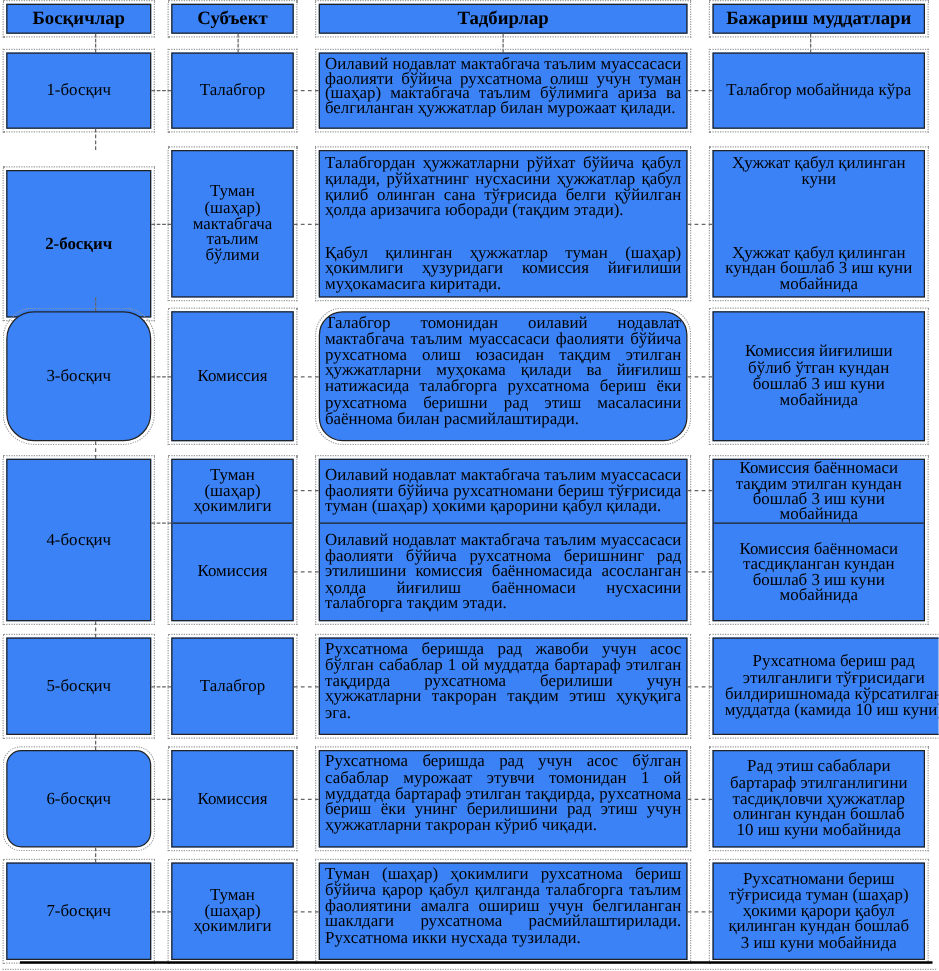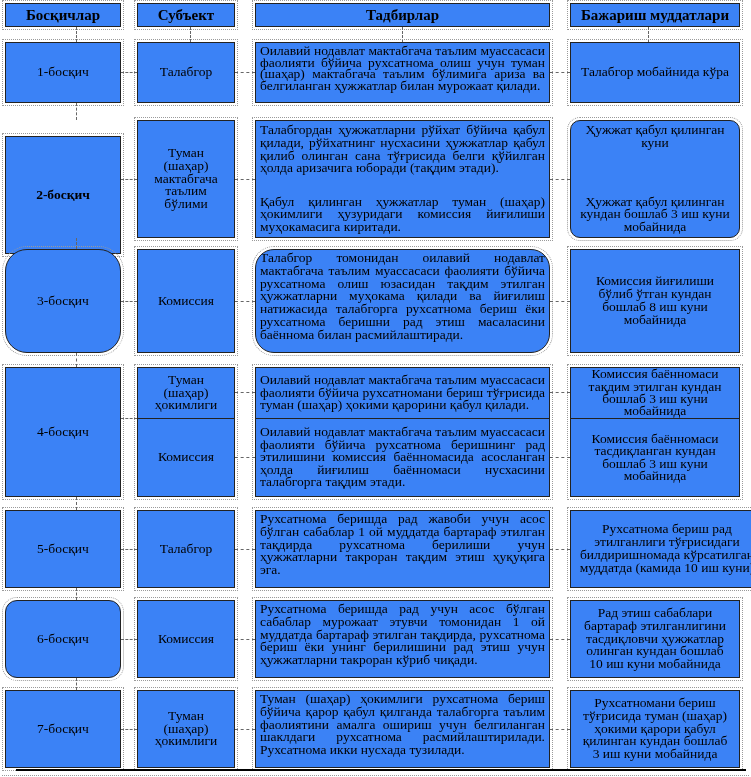--- a/index.html
+++ b/index.html
@@ -35,21 +35,21 @@
     padding:2px 4px;
     text-align:justify;
   }
   .lh-tight{line-height:11.6px;}
   .spread{
     display:flex;flex-direction:column;justify-content:space-between;
     padding:3px 4px;
   }
   .spread-c{
     display:flex;flex-direction:column;justify-content:space-between;
-    padding:3px 8px;text-align:center;border-radius:10px;
+    padding:3px 8px;text-align:center;
   }
   .split{display:flex;flex-direction:column;padding:0;}
   .cell{
     box-sizing:border-box;
     display:flex;align-items:center;justify-content:center;
     text-align:center;
     padding:0 8px;
     line-height:12.4px;
   }
   .cell-j{
@@ -102,21 +102,21 @@
     <div>Ҳужжат қабул қилинган кундан бошлаб 3 иш куни мобайнида</div>
   </div>
   <div class="hconn" style="left:121px;top:179px;width:16px;"></div>
   <div class="hconn" style="left:235px;top:179px;width:20px;"></div>
   <div class="hconn" style="left:550px;top:179px;width:20px;"></div>
   <div class="vconn" style="left:76px;top:238px;height:11px;"></div>
 
   <div class="box center" style="left:5px;top:249px;width:116px;height:104px;border-radius:22px;">3-босқич</div>
   <div class="box center pad-n" style="left:137px;top:249px;width:98px;height:104px;">Комиссия</div>
   <div class="box just" style="left:255px;top:249px;width:295px;height:104px;border-radius:19px;">Талабгор томонидан оилавий нодавлат мактабгача таълим муассасаси фаолияти бўйича рухсатнома олиш юзасидан тақдим этилган ҳужжатларни муҳокама қилади ва йиғилиш натижасида талабгорга рухсатнома бериш ёки рухсатнома беришни рад этиш масаласини баённома билан расмийлаштиради.</div>
-  <div class="box center pad-n" style="left:570px;top:249px;width:170px;height:104px;">Комиссия йиғилиши бўлиб ўтган кундан бошлаб 8 иш куни мобайнида</div>
+  <div class="box center pad-n" style="left:570px;top:249px;width:170px;height:104px;">Комиссия йиғилиши бўлиб ўтган кундан бошлаб 3 иш куни мобайнида</div>
   <div class="hconn" style="left:121px;top:301px;width:16px;"></div>
   <div class="hconn" style="left:235px;top:301px;width:20px;"></div>
   <div class="hconn" style="left:550px;top:301px;width:20px;"></div>
   <div class="vconn" style="left:76px;top:353px;height:14px;"></div>
 
   <div class="box center" style="left:5px;top:367px;width:116px;height:130px;">4-босқич</div>
   <div class="box split" style="left:137px;top:367px;width:98px;height:130px;">
     <div class="cell cellA divb">Туман (шаҳар) ҳокимлиги</div>
     <div class="cell cellB">Комиссия</div>
   </div>

